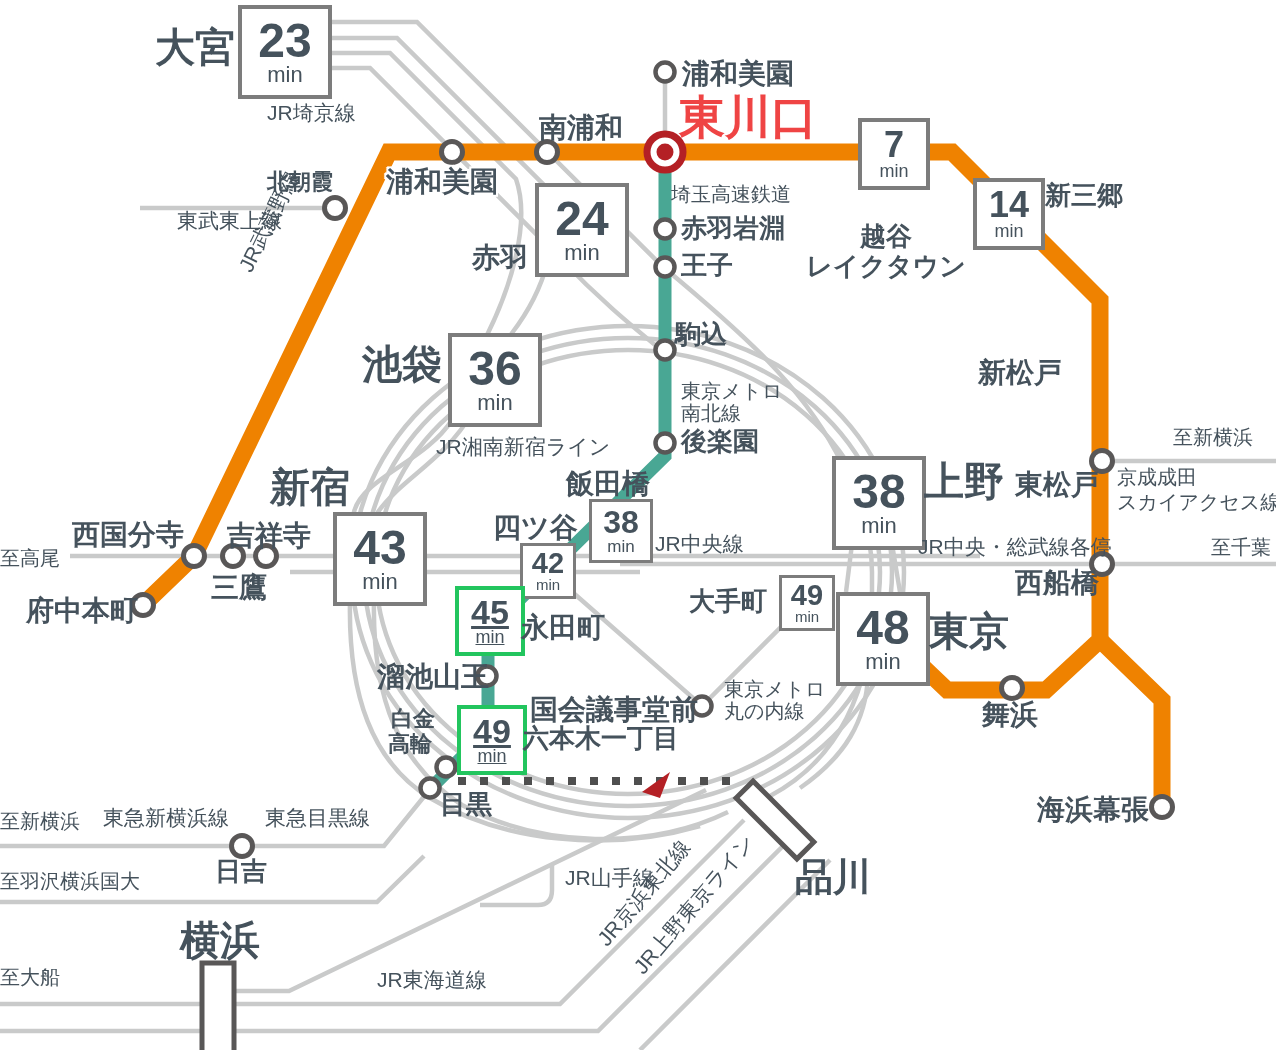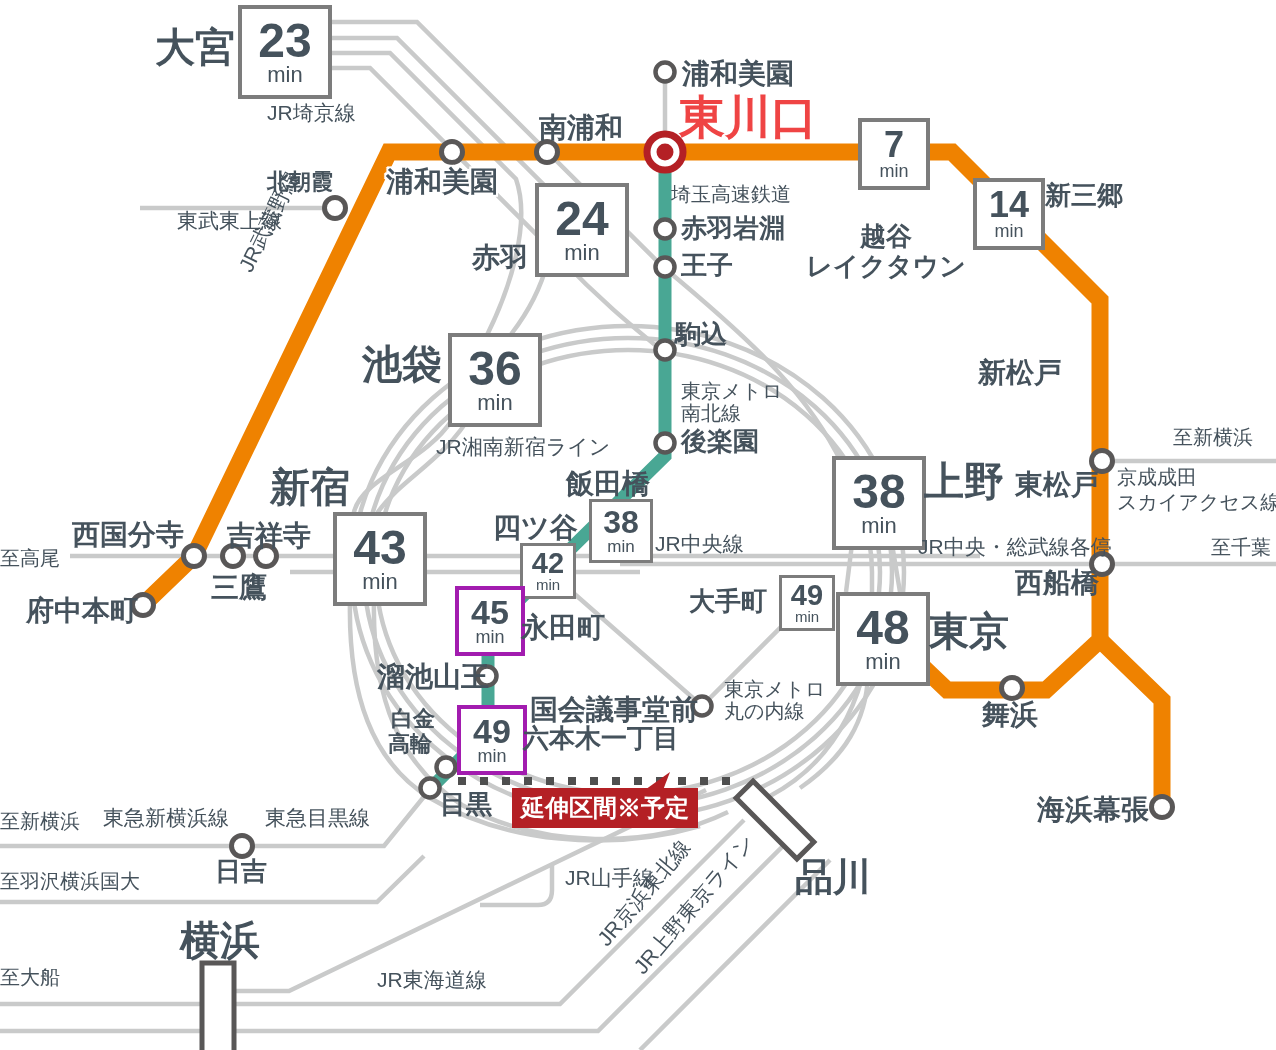--- a/index.html
+++ b/index.html
@@ -20,21 +20,21 @@
         0 -2px 0 #fff,0 2px 0 #fff,-2px 0 0 #fff,2px 0 0 #fff;}
   .ctr{text-align:center;margin-top:33px;}
   .tbox{position:absolute;background:#fff;display:flex;flex-direction:column;
         align-items:center;justify-content:center;color:#45525c;}
   .tbox .num{font-weight:700;line-height:0.95;}
   .tbox .unit{font-weight:400;line-height:1;}
   .large{width:86px;height:86px;border:4px solid #7c7c7c;}
   .large .num{font-size:48px;} .large .unit{font-size:22px;}
   .m64{width:64px;height:64px;border:4px solid #7c7c7c;}
   .m64 .num{font-size:36px;} .m64 .unit{font-size:18px;}
-  .m62{width:62px;height:62px;border:4px solid #a21caf;}
+  .m62{width:62px;height:62px;border:4px solid #22c55e;text-decoration:underline;}
   .m62 .num{font-size:34px;} .m62 .unit{font-size:18px;}
   .m58{width:58px;height:58px;border:3px solid #7c7c7c;}
   .m58 .num{font-size:32px;} .m58 .unit{font-size:17px;}
   .s50{width:50px;height:50px;border:3px solid #7c7c7c;}
   .s50 .num{font-size:29px;} .s50 .unit{font-size:15px;}
   .badge{position:absolute;left:512px;top:788px;width:186px;height:40px;background:#b42025;
          color:#fff;font-size:24px;font-weight:700;text-align:center;line-height:40px;}
 </style>
 </head>
 <body>
@@ -231,15 +231,14 @@
 <div class="lbl ln21" style="left:103px;top:806px">東急新横浜線</div>
 <div class="lbl ln21" style="left:265px;top:806px">東急目黒線</div>
 
 <div class="lbl ln20" style="left:0px;top:547px">至高尾</div>
 <div class="lbl ln20" style="left:1211px;top:536px">至千葉</div>
 <div class="lbl ln20" style="left:1173px;top:426px">至新横浜</div>
 <div class="lbl ln20" style="left:0px;top:810px">至新横浜</div>
 <div class="lbl ln20" style="left:0px;top:870px">至羽沢横浜国大</div>
 <div class="lbl ln20" style="left:0px;top:966px">至大船</div>
 
-<div class="badge">延伸区間※予定</div>
 
 </div>
 
 </body></html>

